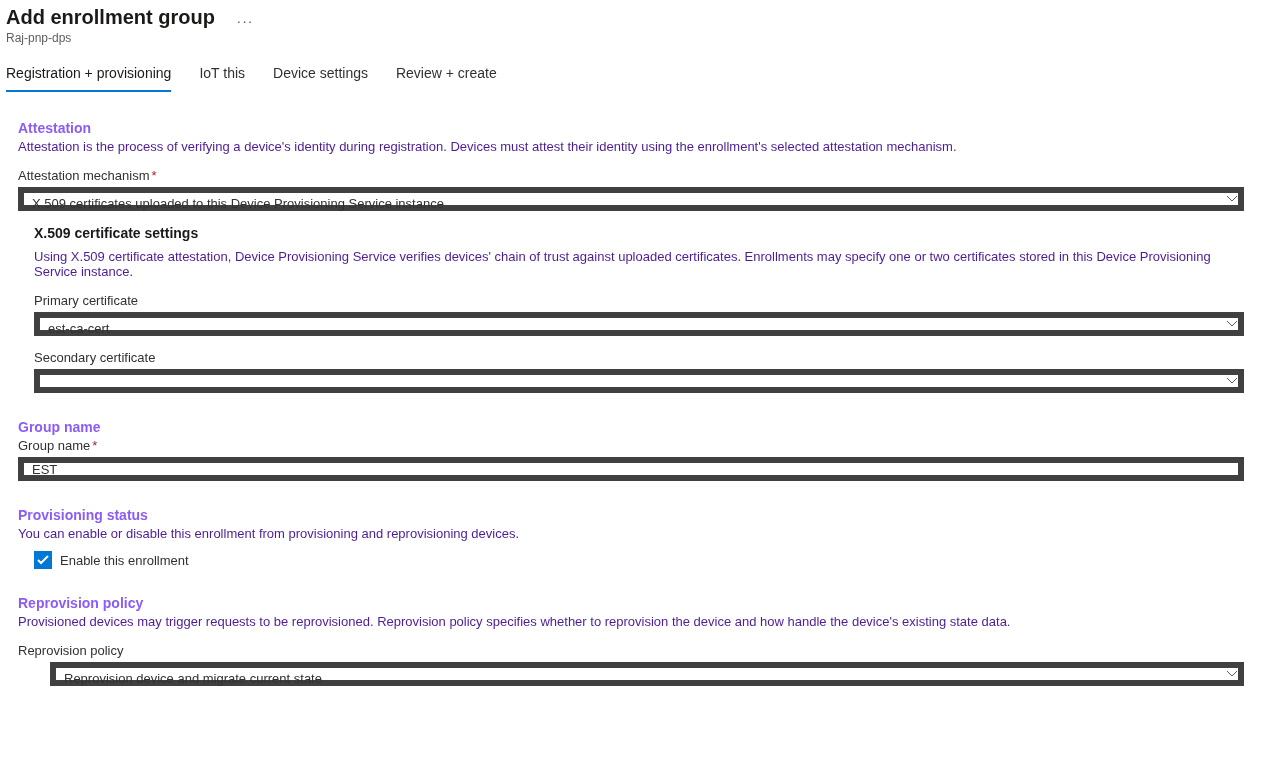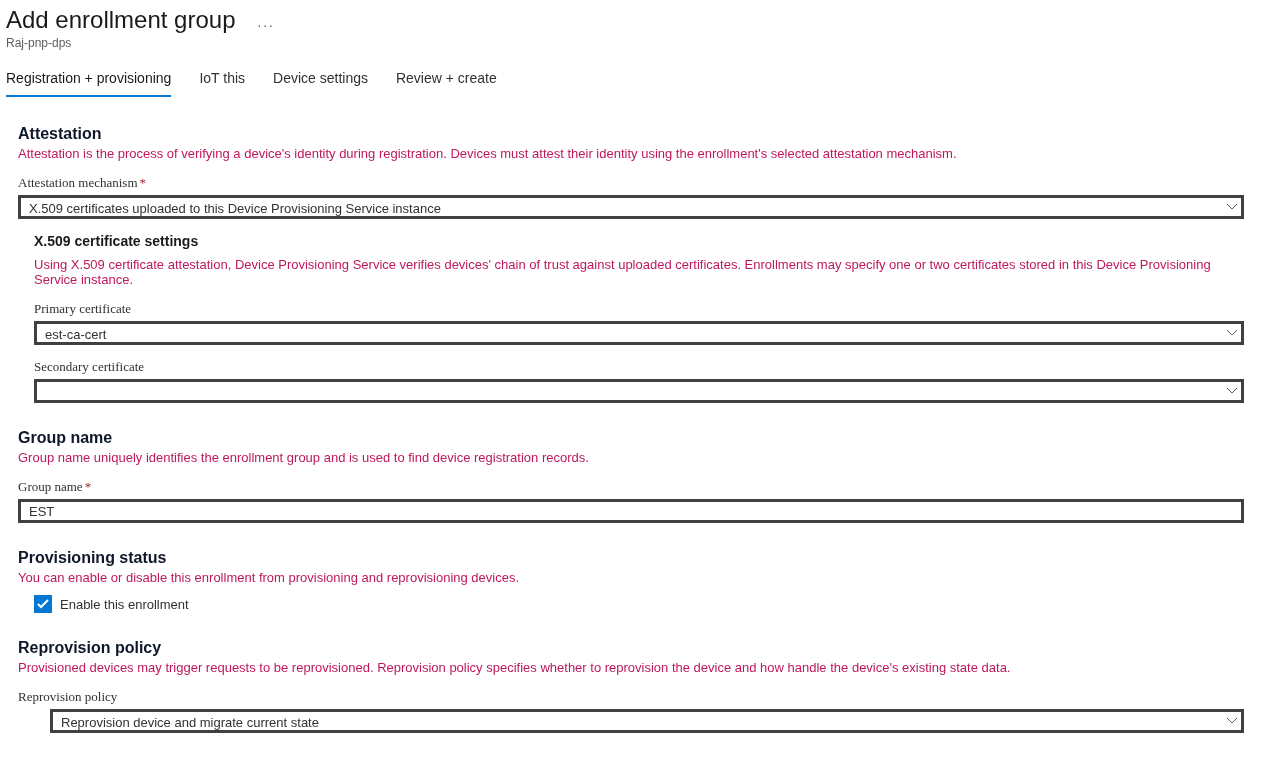--- a/index.html
+++ b/index.html
@@ -4,22 +4,22 @@
   <style>
     * { box-sizing: border-box; margin: 0; padding: 0; }
     body {
       font-family: "Segoe UI", -apple-system, BlinkMacSystemFont, sans-serif;
       font-size: 13px;
       color: #323130;
       background: #ffffff;
       padding: 6px 0 20px 6px;
     }
     .page-title {
-      font-size: 24px;
-      font-weight: 400;
+      font-size: 20px;
+      font-weight: 700;
       color: #1b1a19;
       display: inline-block;
     }
     .title-dots {
       display: inline-block;
       margin-left: 18px;
       vertical-align: middle;
       color: #605e5c;
       letter-spacing: 1px;
       font-size: 14px;
@@ -51,44 +51,43 @@
       position: absolute;
       left: 0; right: 0; bottom: -1px;
       height: 2px;
       background: #0078d4;
     }
     .form-area {
       padding: 28px 12px 0 12px;
       max-width: 1250px;
     }
     .section-heading {
-      font-size: 16px;
+      font-size: 14px;
       font-weight: 600;
-      color: #0f172a;
+      color: #8b5cf6;
       margin-bottom: 3px;
     }
     .section-desc {
       font-size: 13px;
-      color: #be185d;
+      color: #4c1d95;
       margin-bottom: 14px;
     }
     .field-label {
       font-size: 13px;
       color: #323130;
       margin-bottom: 4px;
       display: block;
-      font-family: Liberation Serif, serif;
     }
     .req {
       color: #a4262c;
       margin-left: 2px;
     }
     .select-box, .text-input {
       width: 100%;
-      border: 3px solid #404040;
+      border: 6px solid #404040;
       background: #ffffff;
       font-family: inherit;
       font-size: 13px;
       color: #323130;
       height: 24px;
       line-height: 22px;
       padding: 0 24px 0 8px;
       position: relative;
       cursor: pointer;
     }
@@ -198,21 +197,20 @@
                 <path d="M0 0 L5 5 L10 0" fill="none" stroke="#605e5c" stroke-width="1"></path>
               </svg>
           </span>
         </div>
       </div>
     </div>
   </div>
 
   <div class="block">
     <div class="section-heading">Group name</div>
-    <div class="section-desc">Group name uniquely identifies the enrollment group and is used to find device registration records.</div>
     <label class="field-label">
       <span>Group name</span><span class="req">*</span>
     </label>
     <input type="text" class="text-input" value="EST" style="">
   </div>
 
   <div class="block">
     <div class="section-heading">Provisioning status</div>
     <div class="section-desc" style="margin-bottom:4px;">You can enable or disable this enrollment from provisioning and reprovisioning devices.</div>
     <div class="checkbox-row">

